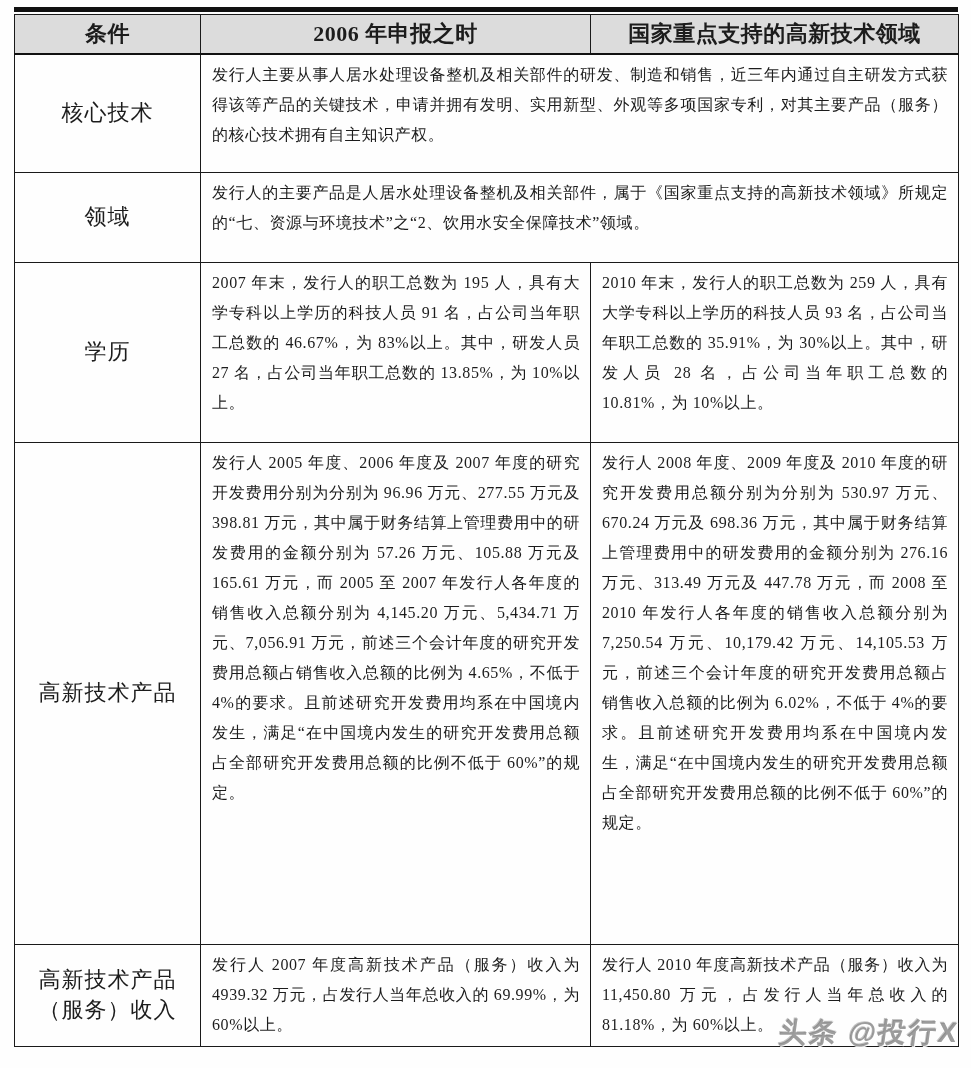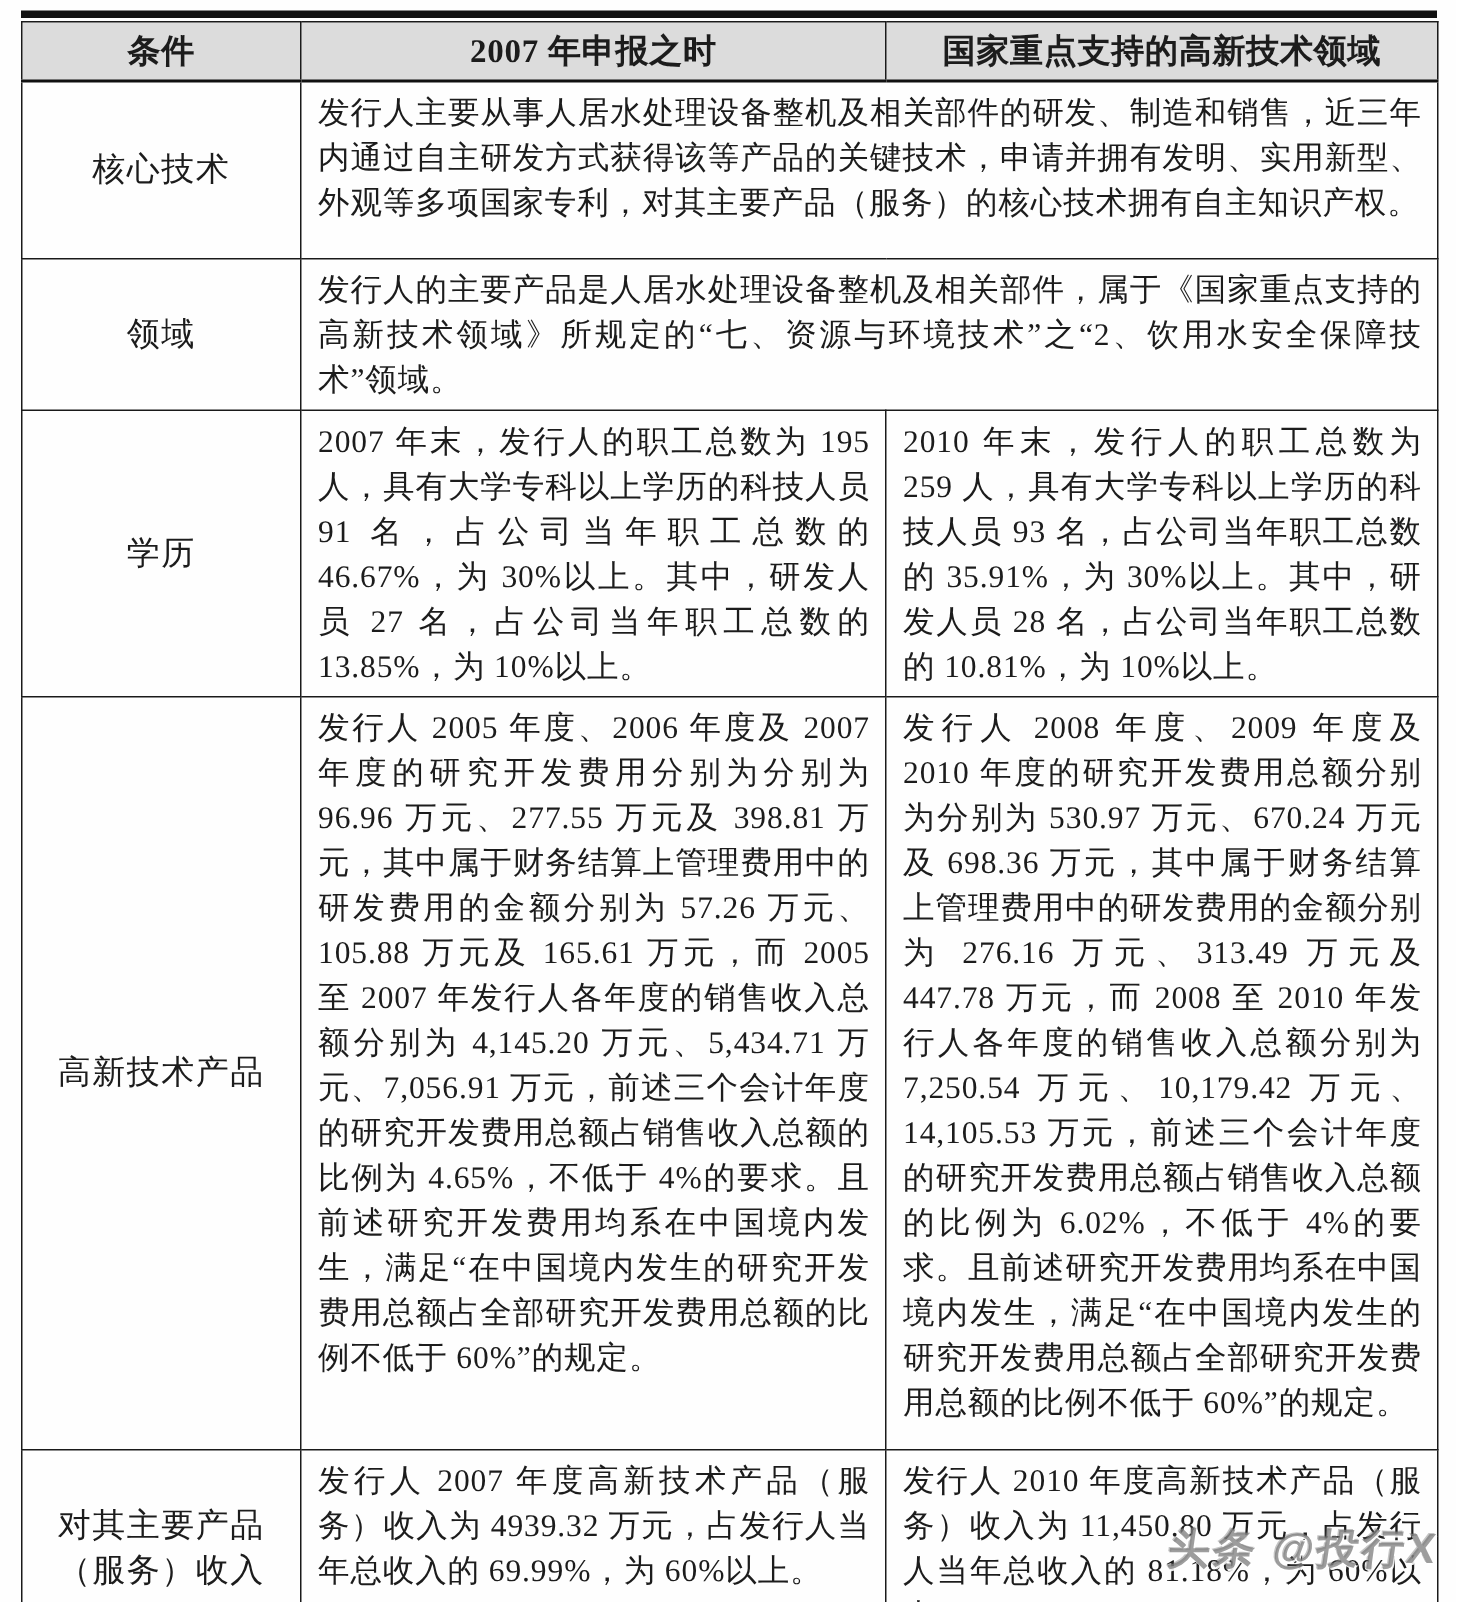--- a/index.html
+++ b/index.html
@@ -56,21 +56,21 @@
     font-size: 22px;
     letter-spacing: 1px;
     padding: 4px 16px;
   }
   td.label .label-inner {
     display: inline-block;
     max-width: 6.6em;
   }
   td.body {
     vertical-align: top;
-    font-size: 21px;
+    font-size: 16px;
     line-height: 30px;
     text-align: justify;
     padding: 5px 10px 5px 11px;
     letter-spacing: 0.6px;
   }
   tr.r-core   { height: 118px; }
   tr.r-field  { height: 90px;  }
   tr.r-edu    { height: 180px; }
   tr.r-rd     { height: 502px; }
   tr.r-income { height: 102px; }
@@ -98,45 +98,45 @@
     <div class="rule-top"></div>
     <table class="criteria">
       <colgroup>
         <col class="c-label">
         <col class="c-2008">
         <col class="c-current">
       </colgroup>
       <thead>
         <tr>
           <th>条件</th>
-          <th>2007 年申报之时</th>
+          <th>2006 年申报之时</th>
           <th>国家重点支持的高新技术领域</th>
         </tr>
       </thead>
       <tbody>
         <tr class="r-core">
           <td class="label"><span class="label-inner">核心技术</span></td>
           <td class="body" colspan="2">发行人主要从事人居水处理设备整机及相关部件的研发、制造和销售，近三年内通过自主研发方式获得该等产品的关键技术，申请并拥有发明、实用新型、外观等多项国家专利，对其主要产品（服务）的核心技术拥有自主知识产权。</td>
         </tr>
         <tr class="r-field">
           <td class="label"><span class="label-inner">领域</span></td>
           <td class="body" colspan="2">发行人的主要产品是人居水处理设备整机及相关部件，属于《国家重点支持的高新技术领域》所规定的“七、资源与环境技术”之“2、饮用水安全保障技术”领域。</td>
         </tr>
         <tr class="r-edu">
           <td class="label"><span class="label-inner">学历</span></td>
-          <td class="body">2007 年末，发行人的职工总数为 195 人，具有大学专科以上学历的科技人员 91 名，占公司当年职工总数的 46.67%，为 30%以上。其中，研发人员 27 名，占公司当年职工总数的 13.85%，为 10%以上。</td>
+          <td class="body">2007 年末，发行人的职工总数为 195 人，具有大学专科以上学历的科技人员 91 名，占公司当年职工总数的 46.67%，为 83%以上。其中，研发人员 27 名，占公司当年职工总数的 13.85%，为 10%以上。</td>
           <td class="body">2010 年末，发行人的职工总数为 259 人，具有大学专科以上学历的科技人员 93 名，占公司当年职工总数的 35.91%，为 30%以上。其中，研发人员 28 名，占公司当年职工总数的 10.81%，为 10%以上。</td>
         </tr>
         <tr class="r-rd">
           <td class="label"><span class="label-inner">高新技术产品</span></td>
           <td class="body">发行人 2005 年度、2006 年度及 2007 年度的研究开发费用分别为分别为 96.96 万元、277.55 万元及 398.81 万元，其中属于财务结算上管理费用中的研发费用的金额分别为 57.26 万元、105.88 万元及 165.61 万元，而 2005 至 2007 年发行人各年度的销售收入总额分别为 4,145.20 万元、5,434.71 万元、7,056.91 万元，前述三个会计年度的研究开发费用总额占销售收入总额的比例为 4.65%，不低于 4%的要求。且前述研究开发费用均系在中国境内发生，满足“在中国境内发生的研究开发费用总额占全部研究开发费用总额的比例不低于 60%”的规定。</td>
           <td class="body">发行人 2008 年度、2009 年度及 2010 年度的研究开发费用总额分别为分别为 530.97 万元、670.24 万元及 698.36 万元，其中属于财务结算上管理费用中的研发费用的金额分别为 276.16 万元、313.49 万元及 447.78 万元，而 2008 至 2010 年发行人各年度的销售收入总额分别为 7,250.54 万元、10,179.42 万元、14,105.53 万元，前述三个会计年度的研究开发费用总额占销售收入总额的比例为 6.02%，不低于 4%的要求。且前述研究开发费用均系在中国境内发生，满足“在中国境内发生的研究开发费用总额占全部研究开发费用总额的比例不低于 60%”的规定。</td>
         </tr>
         <tr class="r-income">
-          <td class="label"><span class="label-inner">对其主要产品（服务）收入</span></td>
+          <td class="label"><span class="label-inner">高新技术产品（服务）收入</span></td>
           <td class="body">发行人 2007 年度高新技术产品（服务）收入为 4939.32 万元，占发行人当年总收入的 69.99%，为 60%以上。</td>
           <td class="body">发行人 2010 年度高新技术产品（服务）收入为 11,450.80 万元，占发行人当年总收入的 81.18%，为 60%以上。</td>
         </tr>
       </tbody>
     </table>
 
   </div>
   <div class="watermark">头条 @投行X</div>
 </div>
 

